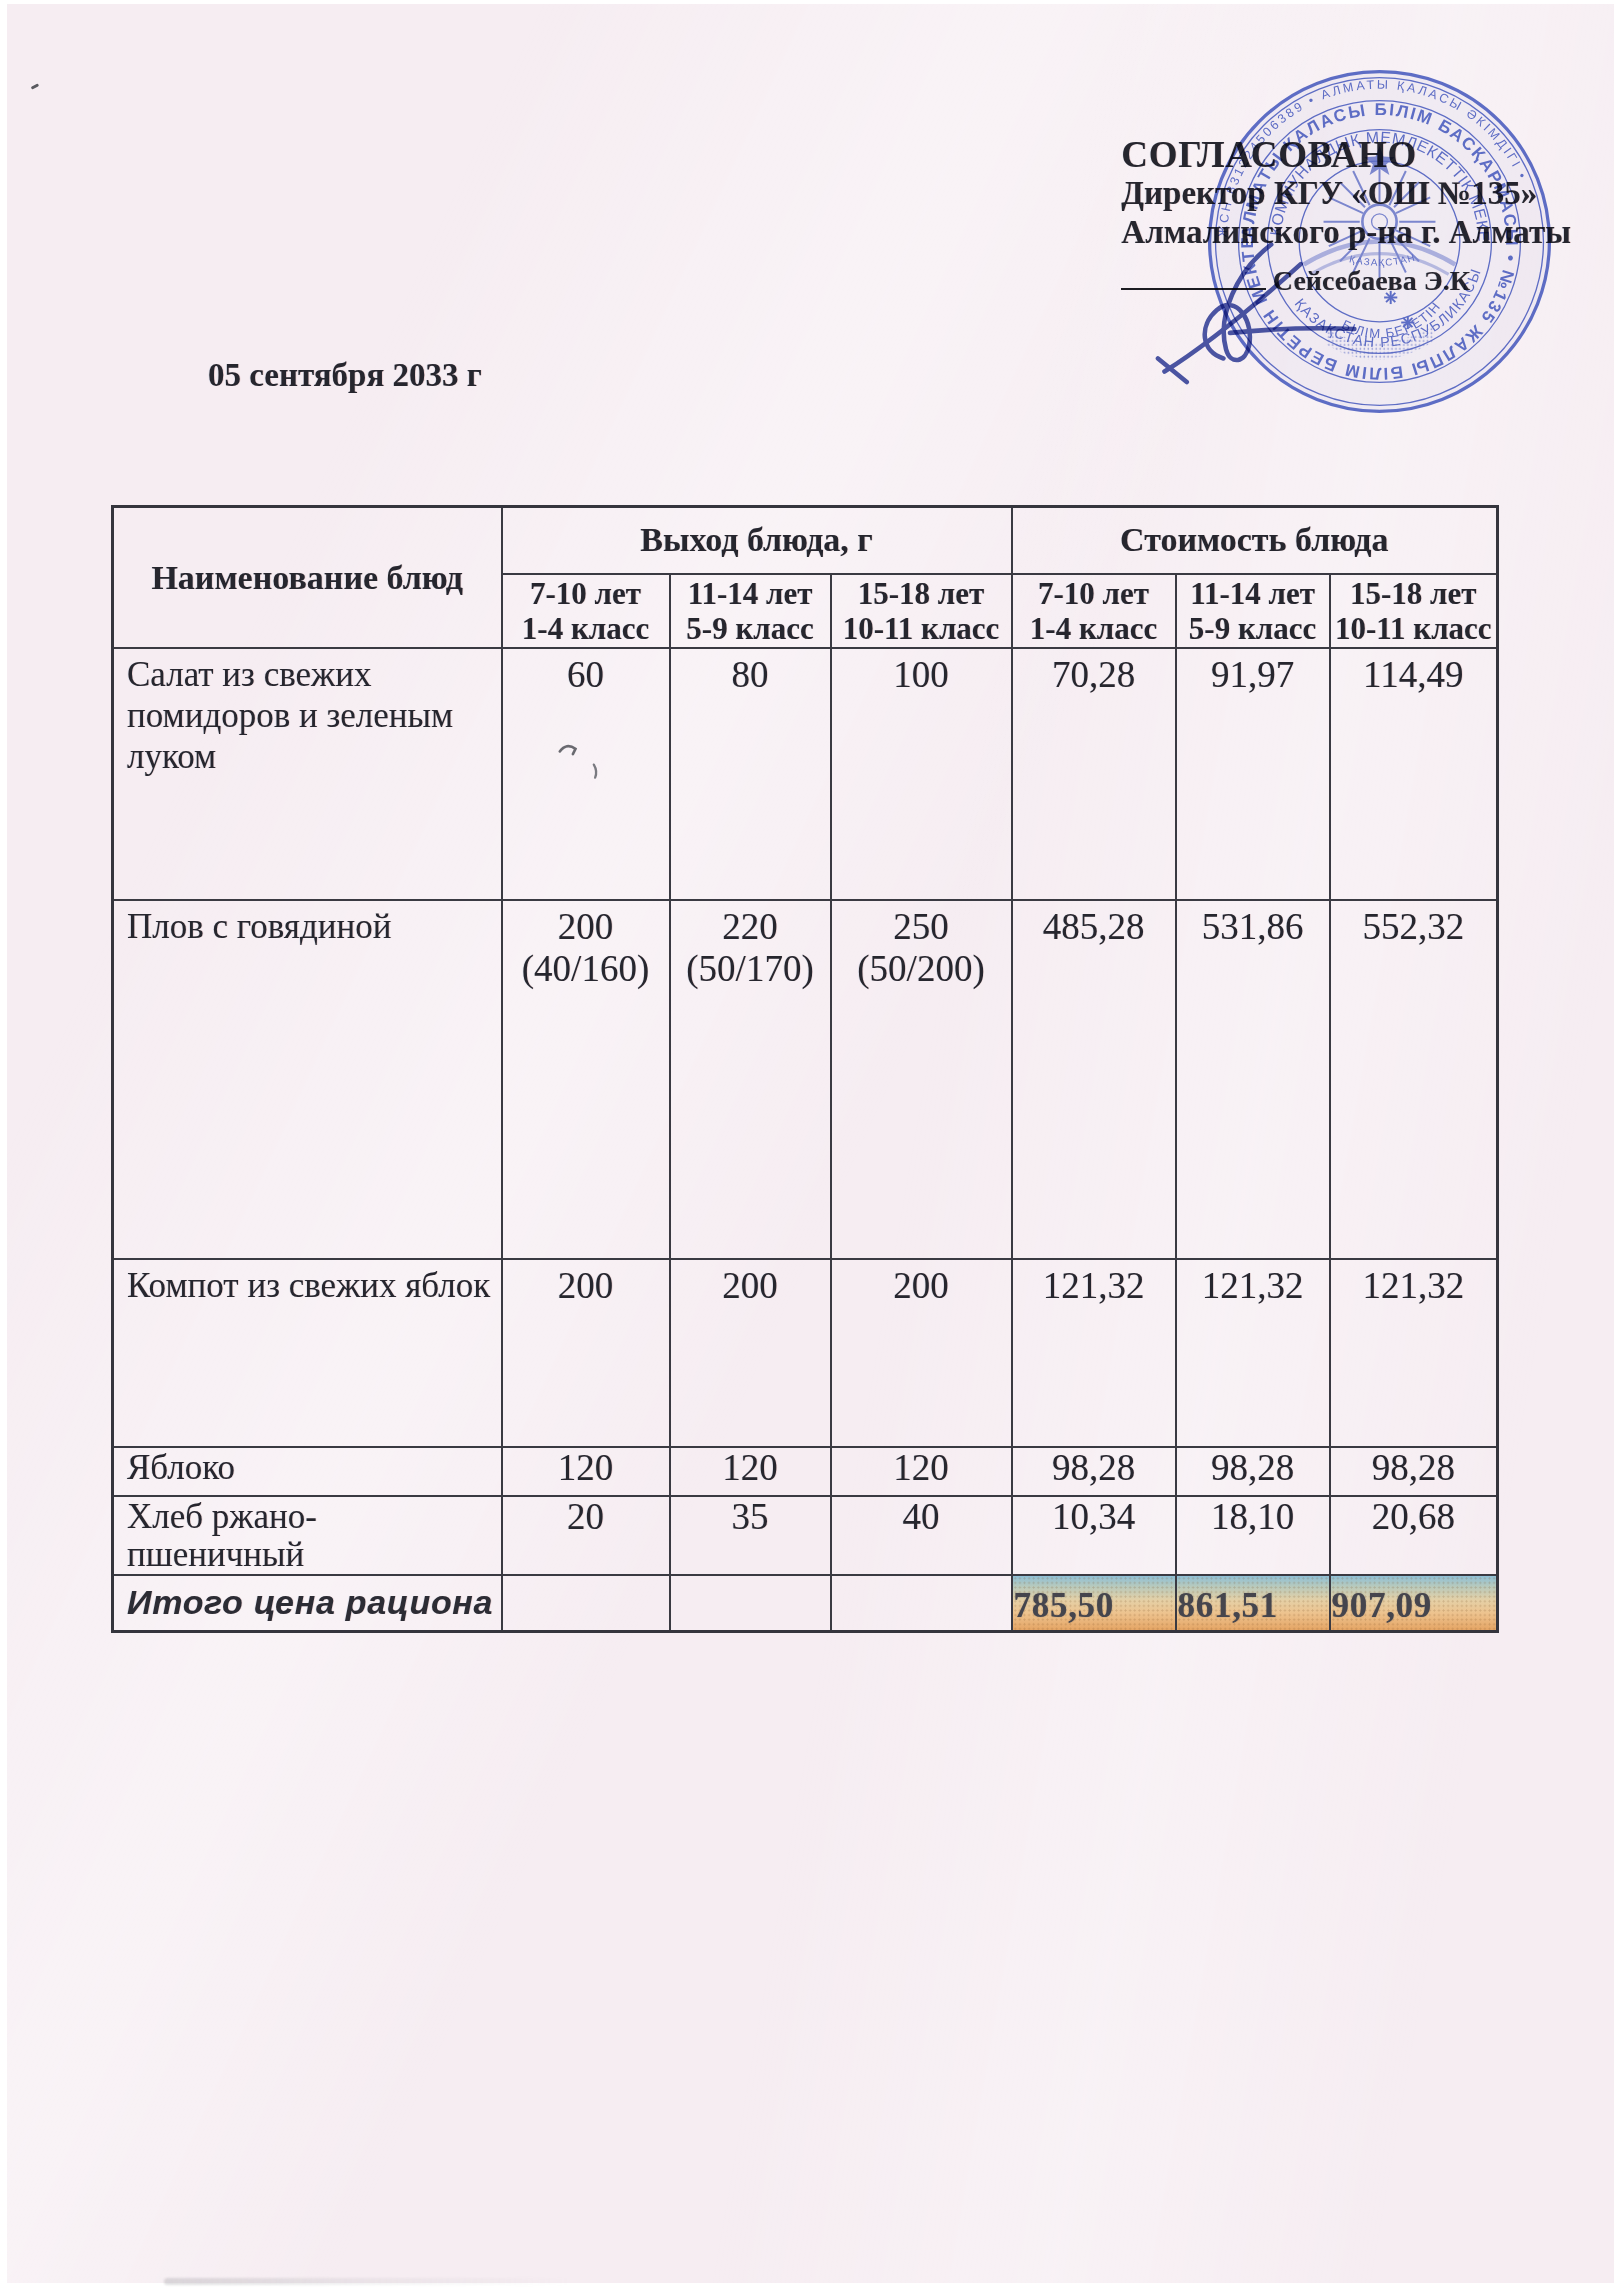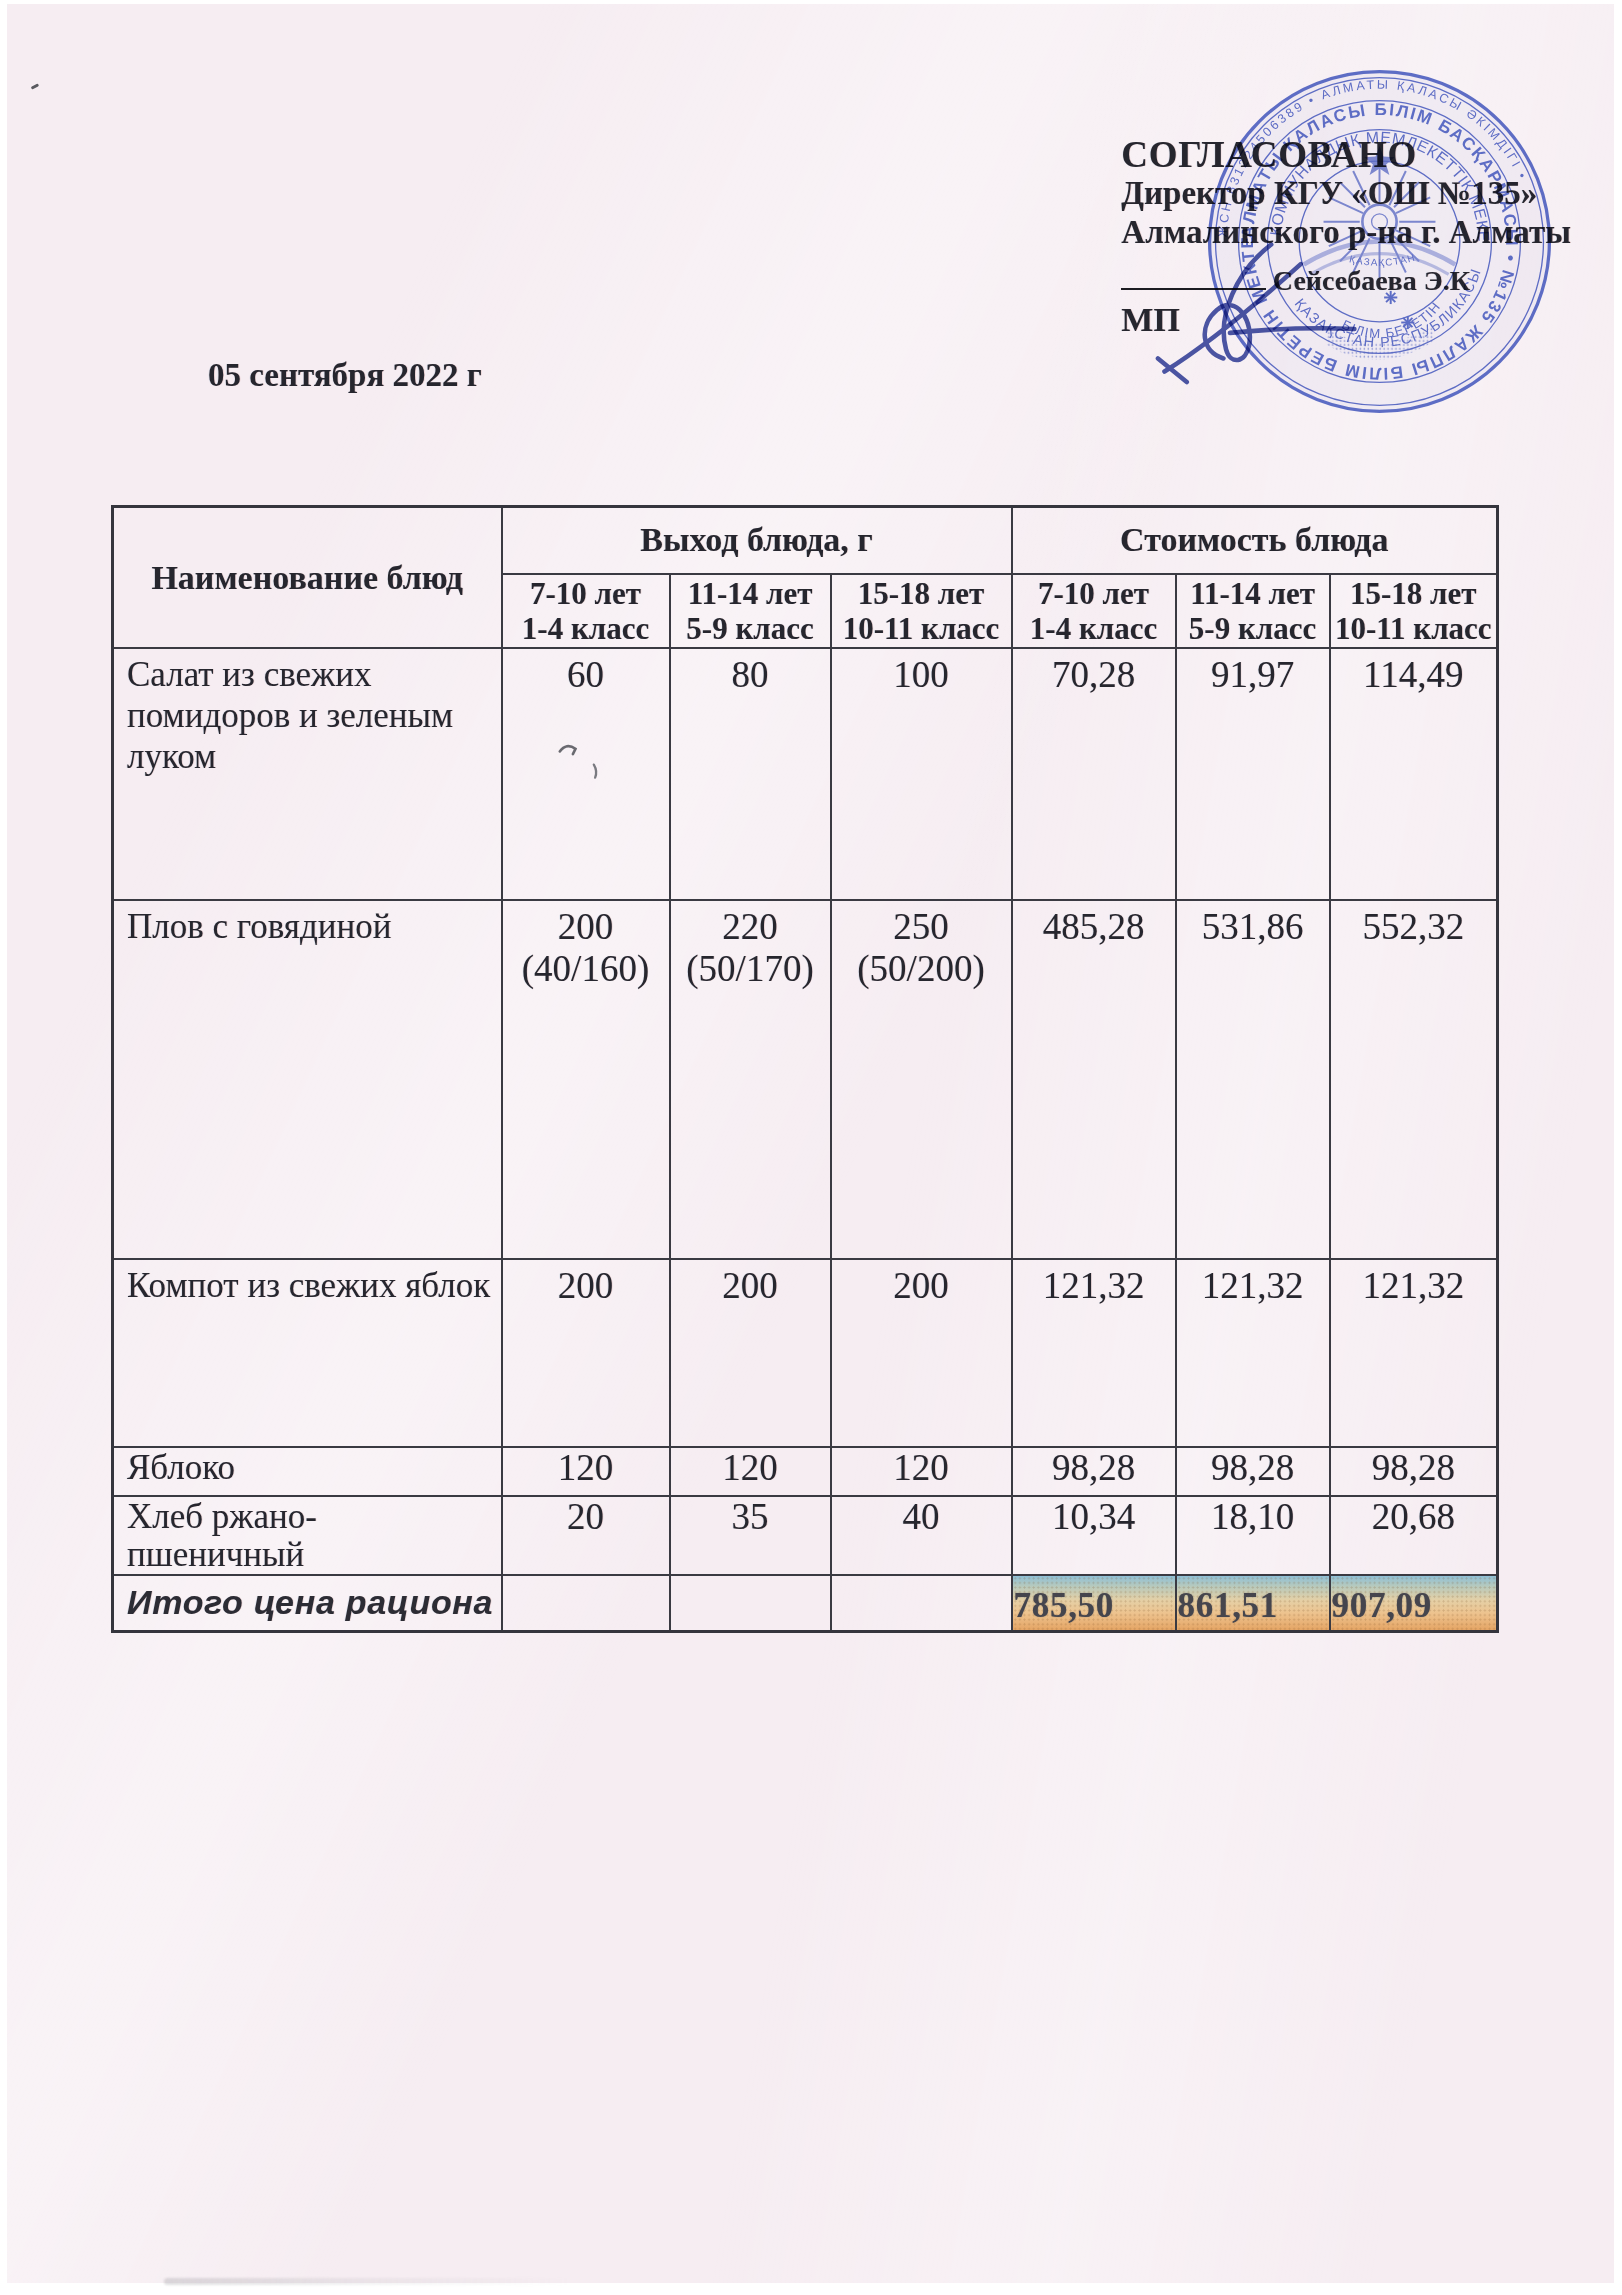--- a/index.html
+++ b/index.html
@@ -96,24 +96,23 @@
 </head>
 <body>
 
 <div class="paper"></div>
 
 <div class="approval ink">
   <div class="l1">СОГЛАСОВАНО</div>
   <div class="l2">Директор КГУ «ОШ №135»</div>
   <div class="l3">Алмалинского р-на г. Алматы</div>
   <div class="l4"><span class="sig-line"></span><span>Сейсебаева Э.К</span></div>
-  <div class="l5">МП</div>
 </div>
 
-<div class="date-line ink">05 сентября 2022 г</div>
+<div class="date-line ink">05 сентября 2033 г</div>
 
 <svg class="stamp" viewBox="0 0 530 530">
   <defs>
     <pattern id="dots" width="6" height="6" patternUnits="userSpaceOnUse">
       <circle cx="2" cy="2" r="1.3" fill="#4a5fc6"></circle>
     </pattern>
     <path id="ringNum" d="M 33,265 a 232,232 0 1 1 464,0 a 232,232 0 1 1 -464,0"></path>
     <path id="ringA" d="M 73,265 a 192,192 0 1 1 384,0 a 192,192 0 1 1 -384,0"></path>
     <path id="ringBtop" d="M 115,265 a 150,150 0 0 1 300,0"></path>
     <path id="ringBbot" d="M 110,305 a 160,160 0 0 0 310,0"></path>

